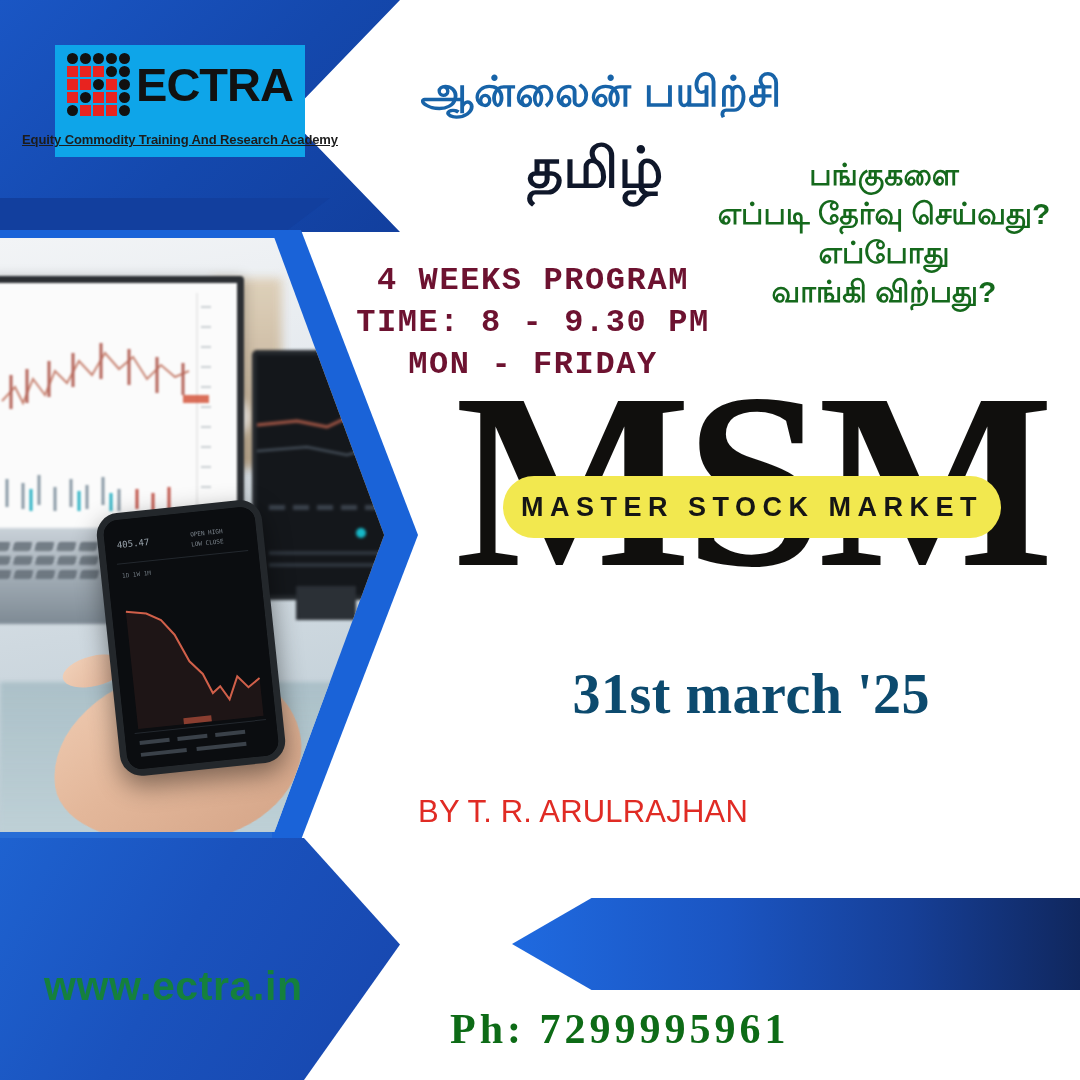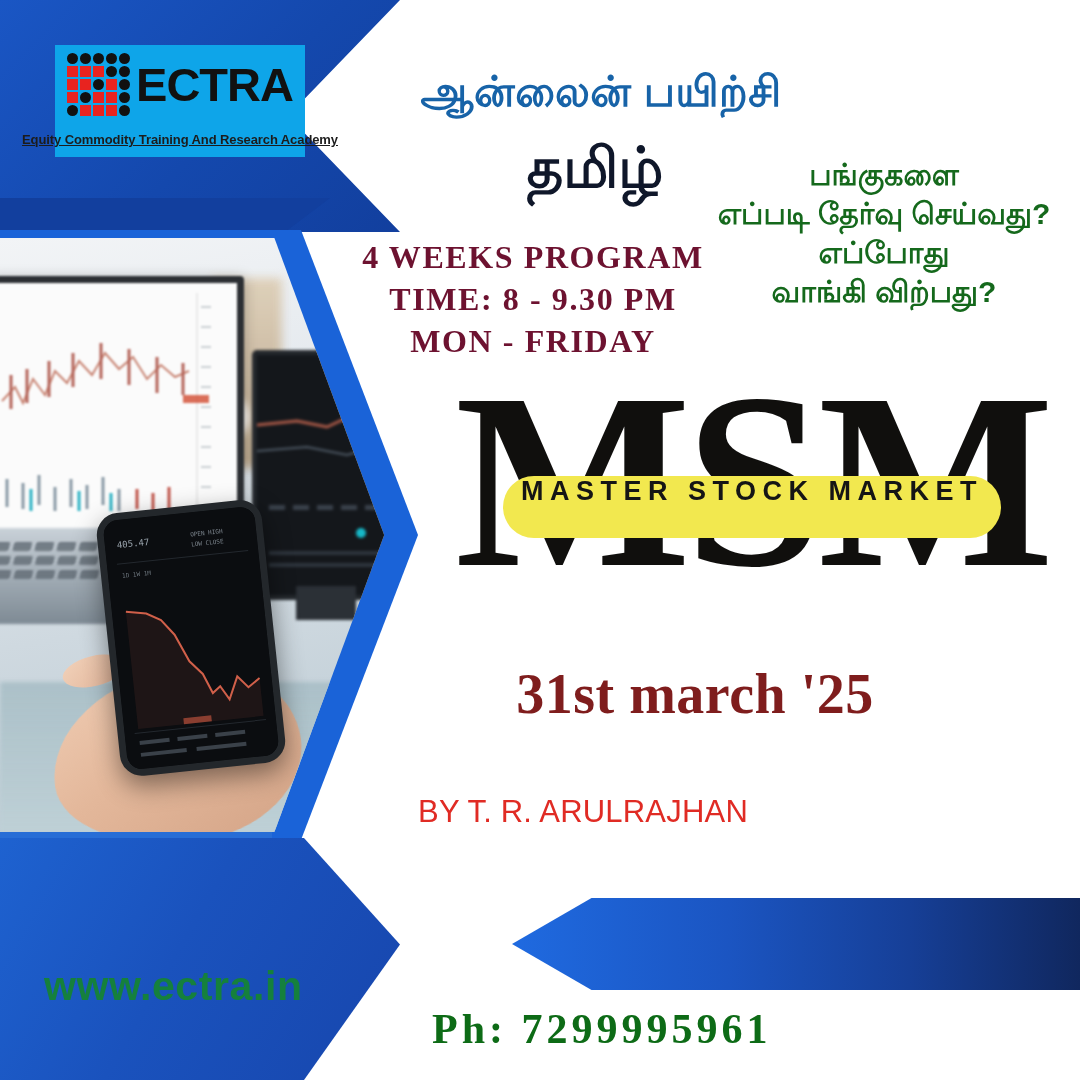--- a/index.html
+++ b/index.html
@@ -248,24 +248,24 @@
     text-align: center;
     font-family: "Liberation Sans", sans-serif;
     font-weight: 700;
     font-size: 30px;
     line-height: 1.30;
     color: #15691c;
   }
 
   .program-info {
     position: absolute;
-    left: 338px; top: 236px;
+    left: 338px; top: 260px;
     width: 390px;
     text-align: center;
-    font-family: Liberation Serif, serif;
+    font-family: Liberation Mono, monospace;
     font-weight: 700;
     font-size: 32px;
     line-height: 1.32;
     letter-spacing: 1.6px;
     color: #6d1230;
   }
 
   
   .msm-wrap {
     position: absolute;
@@ -284,41 +284,41 @@
     letter-spacing: -6px;
     color: #100f0d;
   }
   .msm-pill {
     position: absolute;
     left: 48px; top: 98px;
     width: 498px; height: 62px;
     background: #f2e84f;
     border-radius: 34px;
     display: flex;
-    align-items: flex-start;
+    align-items: center;
     justify-content: center;
   }
   .msm-pill-text {
     font-family: "Liberation Sans", sans-serif;
     font-weight: 700;
     font-size: 27px;
     letter-spacing: 6.5px;
     color: #151515;
     white-space: nowrap;
   }
 
   .event-date {
     position: absolute;
     left: 460px; top: 662px;
     width: 470px;
-    text-align: center;
+    text-align: right;
     font-family: "Liberation Serif", serif;
     font-weight: 700;
     font-size: 56px;
-    color: #7f1d1d;
+    color: #0c4a6e;
     letter-spacing: .5px;
   }
 
   .presenter {
     position: absolute;
     left: 418px; top: 792px;
     width: 600px;
     font-family: "Liberation Sans", sans-serif;
     font-weight: 400;
     font-size: 31px;
@@ -333,21 +333,21 @@
     font-family: "Liberation Sans", sans-serif;
     font-weight: 700;
     font-size: 41px;
     letter-spacing: .6px;
     color: #15803d;
     text-align: right;
   }
 
   .phone-line {
     position: absolute;
-    left: 432px; top: 1005px;
+    left: 450px; top: 1005px;
     width: 470px;
     font-family: "Liberation Serif", serif;
     font-weight: 700;
     font-size: 42px;
     letter-spacing: 4px;
     color: #0d6b16;
     white-space: nowrap;
   }
 </style>
 </head>

